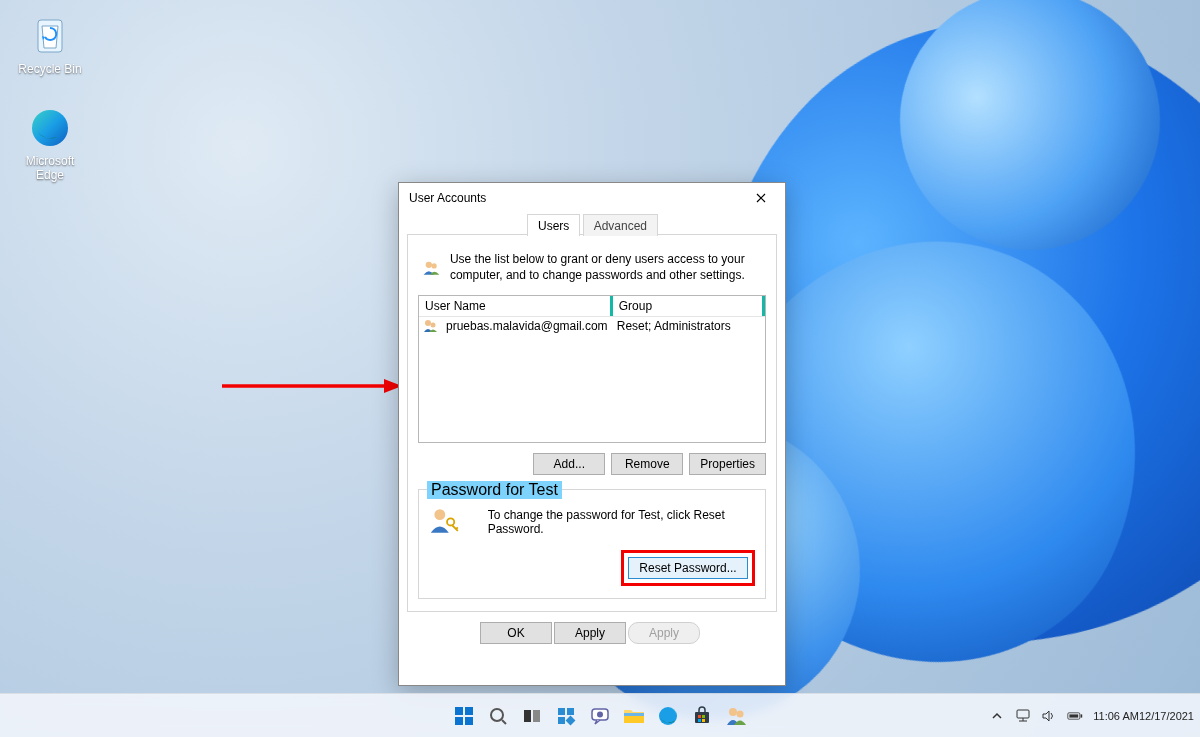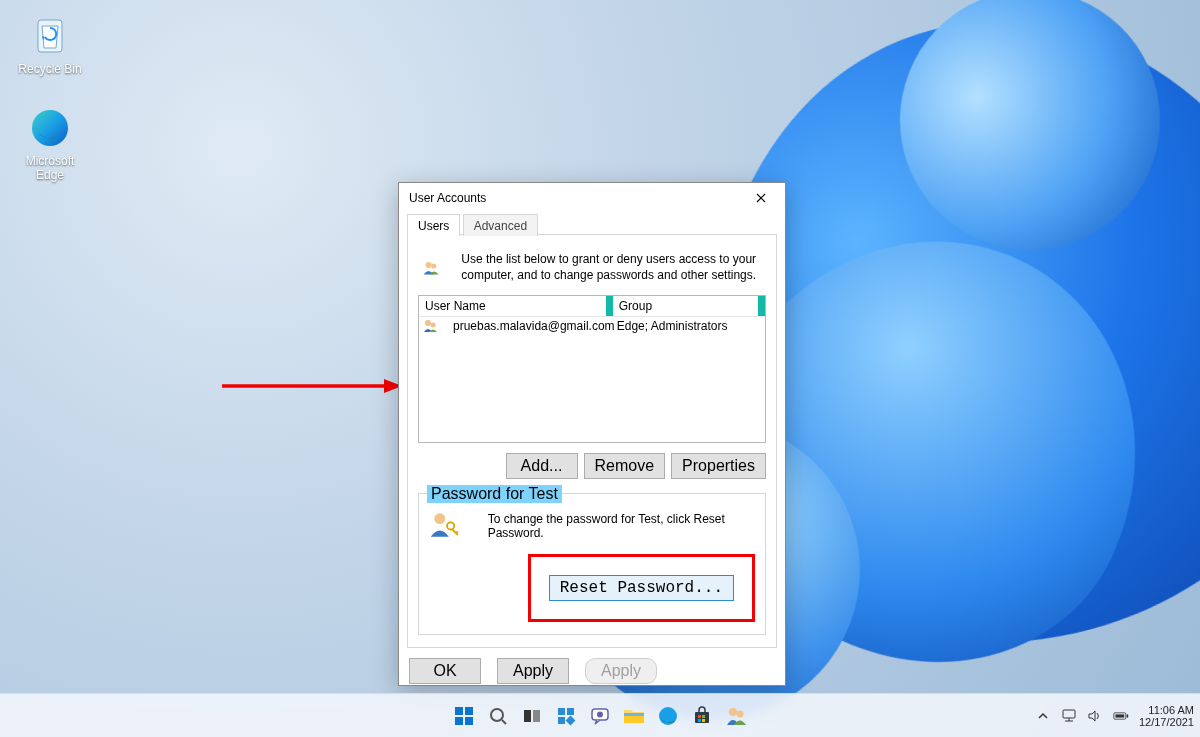--- a/index.html
+++ b/index.html
@@ -38,68 +38,68 @@
     background:#fff; border:1px solid #888; box-shadow:0 6px 24px rgba(0,0,0,.25);
     font-size:12px; color:#000;
   }
   .titlebar { height:30px; display:flex; align-items:center; justify-content:space-between;
               padding:0 2px 0 10px; background:#fff;text-align:right;}
   .titlebar .title { font-size:12px;}
   .titlebar .close { width:44px; height:28px; display:flex; align-items:center; justify-content:center;
                      font-size:13px; color:#000;}
 
   .tabs-area { position:relative; margin:0 8px; }
-  .tab-bar { position:relative; height:22px; border-bottom:1px solid #d6d6d6; z-index:2;}
+  .tab-bar { position:relative; height:22px; border-bottom:1px solid #d6d6d6; z-index:2;text-align:center;}
   .tab { position:relative; display:inline-block; padding:4px 10px 3px 10px; font-size:12px;
          border:1px solid #d6d6d6; border-bottom:none; background:#fff; margin-right:-1px;
          top:1px;}
   .tab.inactive { background:#f3f3f3; color:#444; }
   .tab.active { background:#fff; z-index:3;}
   .tab-body { border:1px solid #d6d6d6; border-top:none; padding:10px 10px 12px 10px; background:#fff;}
 
-  .intro { display:flex; gap:22px; align-items:flex-start; padding:6px 4px 10px 4px;}
+  .intro { display:flex; gap:10px; align-items:flex-start; padding:6px 4px 10px 4px;}
   .intro .txt { font-size:12px; line-height:1.35; color:#000;}
 
   .list-label { margin:2px 0 4px 2px; font-size:12px; }
   .listview { border:1px solid #b7b7b7; height:148px; background:#fff; }
   .lv-head { display:flex; background:#fff; border-bottom:1px solid #e5e5e5;}
-  .lv-head .col { padding:3px 6px; font-size:12px; border-right:7px solid #14b8a6;}
+  .lv-head .col { padding:3px 6px; font-size:12px; border-right:3px solid #14b8a6;}
   .col-name{ width:56%; } .col-group{ width:44%; border-right:none;}
   .lv-row { display:flex; align-items:center; font-size:12px; height:17px;}
-  .lv-row .cell { padding:0 4px; display:flex; align-items:center; gap:16px;}
+  .lv-row .cell { padding:0 4px; display:flex; align-items:center; gap:9px;}
   .lv-row .cell:first-child { width:56%; } .lv-row .cell:last-child { width:44%; }
   .lv-row.selected { background:#0078d4; color:#fff;}
   .user-badge { width:14px; height:14px; flex:0 0 14px; }
 
   .btn-row { display:flex; justify-content:flex-end; gap:6px; margin-top:10px;}
-  .btn { min-width:72px; padding:3px 10px; font-size:16px; border:1px solid #adadad;
+  .btn { min-width:72px; padding:3px 10px; font-size:12px; border:1px solid #adadad;
          background:#e1e1e1; text-align:center;}
   .btn.highlight { border:1px solid #2a8dd4; background:#e5f1fb;}
 
   .group-box { position:relative; border:1px solid #d6d6d6; margin-top:14px; padding:14px 10px 12px 10px;}
   .group-box .legend { position:absolute; top:-9px; left:8px; background:#7dd3fc; padding:0 4px; font-size:16px;}
   .pw-inner { display:flex; gap:28px; align-items:flex-start;}
   .pw-inner .txt { font-size:12px; margin-top:4px;}
   .reset-wrap { display:flex; justify-content:flex-end; margin-top:12px;}
-  .red-outline { border:3px solid #f30000; padding:18px; display:inline-block;font-family:Liberation Mono, monospace;}
-
-  .dlg-footer { display:flex; justify-content:flex-start; gap:16px; padding:10px 14px 12px 10px;}
+  .red-outline { border:3px solid #f30000; padding:4px; display:inline-block;}
+
+  .dlg-footer { display:flex; justify-content:center; gap:2px; padding:10px 14px 12px 10px;}
   .btn[disabled]{ color:#a0a0a0; background:#efefef; border-color:#d0d0d0;border-radius:10px;}
 
   
   #taskbar { position:absolute; left:0; bottom:0; width:100%; height:44px;
              background:rgba(243,246,252,.88); border-top:1px solid rgba(0,0,0,.08);
              backdrop-filter: blur(6px);}
   .tb-center{ position:absolute; left:50%; transform:translateX(-50%); top:0; height:44px;
               display:flex; align-items:center; gap:6px;}
   .tb-icon { width:28px; height:28px; display:flex; align-items:center; justify-content:center;
              border-radius:4px;}
 
   .tb-right { position:absolute; right:6px; top:0; height:44px; display:flex; align-items:center; gap:10px; font-size:11px; color:#222;}
-  .tb-right .stack { display:flex; flex-direction:column; align-items:flex-end; line-height:1.1;}
+  .tb-right .stack { display:flex; flex-direction:row; align-items:flex-end; line-height:1.1;}
   .tray-ic { width:16px; height:16px; display:flex; align-items:center; justify-content:center;}
 </style>
 </head>
 <body>
 
 <div id="desktop">
   <div class="petal p1"></div>
   <div class="petal p4"></div>
   <div class="petal p2"></div>
   <div class="petal p3"></div>
@@ -176,21 +176,21 @@
             <div class="cell">
               <svg class="user-badge" viewBox="0 0 14 14">
                 <circle cx="5" cy="4" r="3" fill="#f0c08a"></circle>
                   <path d="M1 13 q4-6 8 0z" fill="#2f6fb5"></path>
                 <circle cx="10" cy="6" r="2.5" fill="#f0c08a"></circle>
                   <path d="M6 13 q4-5 8 0z" fill="#6aa24a"></path>
               </svg>
               <span>pruebas.malavida@gmail.com</span>
             </div>
             <div class="cell">
-                <span>Edge; Administrators</span>
+                <span>Reset; Administrators</span>
               </div>
           </div>
         </div>
 
         <div class="btn-row">
           <div class="btn">Add...</div>
           <div class="btn">Remove</div>
           <div class="btn">Properties</div>
         </div>
 

